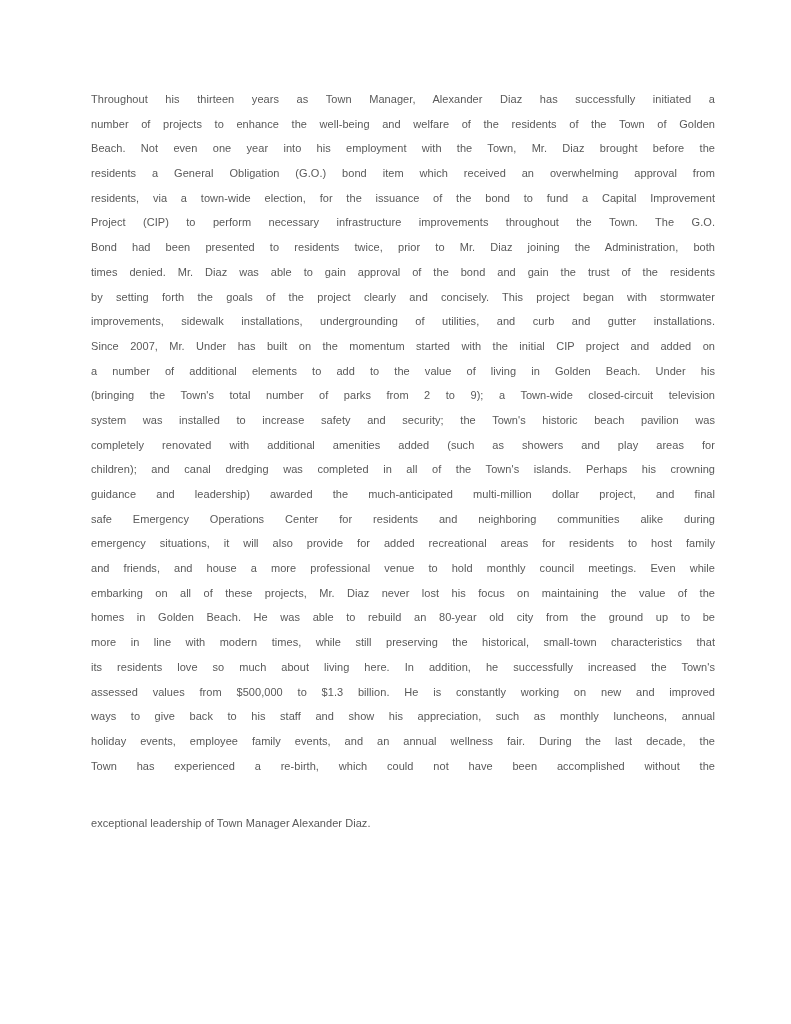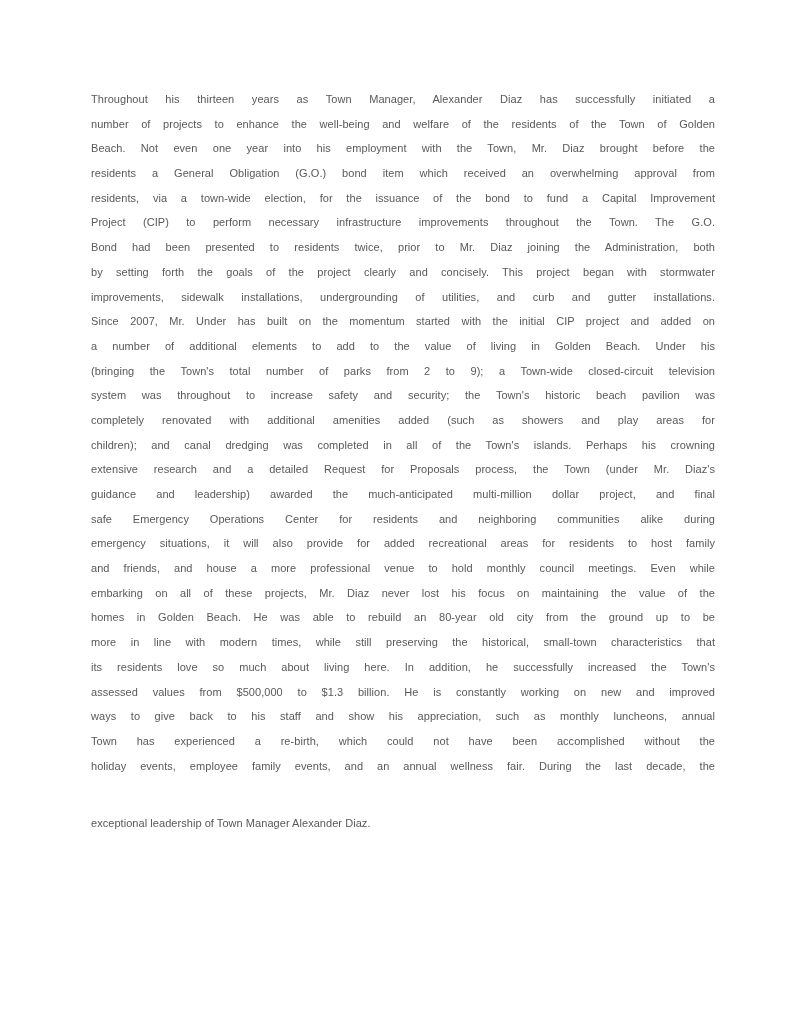--- a/index.html
+++ b/index.html
@@ -41,36 +41,36 @@
 
 <div class="page">
   <div class="paragraph" id="paragraph-host" style="color: rgb(89, 89, 89);">
       <div class="line">Throughout his thirteen years as Town Manager, Alexander Diaz has successfully initiated a</div>
       <div class="line">number of projects to enhance the well-being and welfare of the residents of the Town of Golden</div>
       <div class="line">Beach. Not even one year into his employment with the Town, Mr. Diaz brought before the</div>
       <div class="line">residents a General Obligation (G.O.) bond item which received an overwhelming approval from</div>
       <div class="line">residents, via a town-wide election, for the issuance of the bond to fund a Capital Improvement</div>
       <div class="line">Project (CIP) to perform necessary infrastructure improvements throughout the Town.  The G.O.</div>
       <div class="line">Bond had been presented to residents twice, prior to Mr. Diaz joining the Administration, both</div>
+      <div class="line">times denied. Mr. Diaz was able to gain approval of the bond and gain the trust of the residents</div>
       <div class="line">by setting forth the goals of the project clearly and concisely. This project began with stormwater</div>
       <div class="line">improvements, sidewalk installations, undergrounding of utilities, and curb and gutter installations.</div>
       <div class="line">Since 2007, Mr. Under has built on the momentum started with the initial CIP project and added on</div>
       <div class="line">a number of additional elements to add to the value of living in Golden Beach. Under his</div>
       <div class="line">(bringing the Town's total number of parks from 2 to 9); a Town-wide closed-circuit television</div>
-      <div class="line">system was throughout to increase safety and security; the Town's historic beach pavilion was</div>
+      <div class="line">system was installed to increase safety and security; the Town's historic beach pavilion was</div>
       <div class="line">completely renovated with additional amenities added (such as showers and play areas for</div>
       <div class="line">children); and canal dredging was completed in all of the Town's islands. Perhaps his crowning</div>
-      <div class="line">extensive research and a detailed Request for Proposals process, the Town (under Mr. Diaz's</div>
       <div class="line">guidance and leadership) awarded the much-anticipated multi-million dollar project, and final</div>
       <div class="line">safe Emergency Operations Center for residents and neighboring communities alike during</div>
       <div class="line">emergency situations, it will also provide for added recreational areas for residents to host family</div>
       <div class="line">and friends, and house a more professional venue to hold monthly council meetings.  Even while</div>
       <div class="line">embarking on all of these projects, Mr. Diaz never lost his focus on maintaining the value of the</div>
       <div class="line">homes in Golden Beach.  He was able to rebuild an 80-year old city from the ground up to be</div>
       <div class="line">more in line with modern times, while still preserving the historical, small-town characteristics that</div>
       <div class="line">its residents love so much about living here. In addition, he successfully increased the Town's</div>
       <div class="line">assessed values from $500,000 to $1.3 billion. He is constantly working on new and improved</div>
       <div class="line">ways to give back to his staff and show his appreciation, such as monthly luncheons, annual</div>
+      <div class="line">holiday events, employee family events, and an annual wellness fair. During the last decade, the</div>
       <div class="line">Town has experienced a re-birth, which could not have been accomplished without the</div>
-      <div class="line">holiday events, employee family events, and an annual wellness fair. During the last decade, the</div>
       <div class="line last">exceptional leadership of Town Manager Alexander Diaz.</div>
     </div>
 </div>
 
 </body></html>

